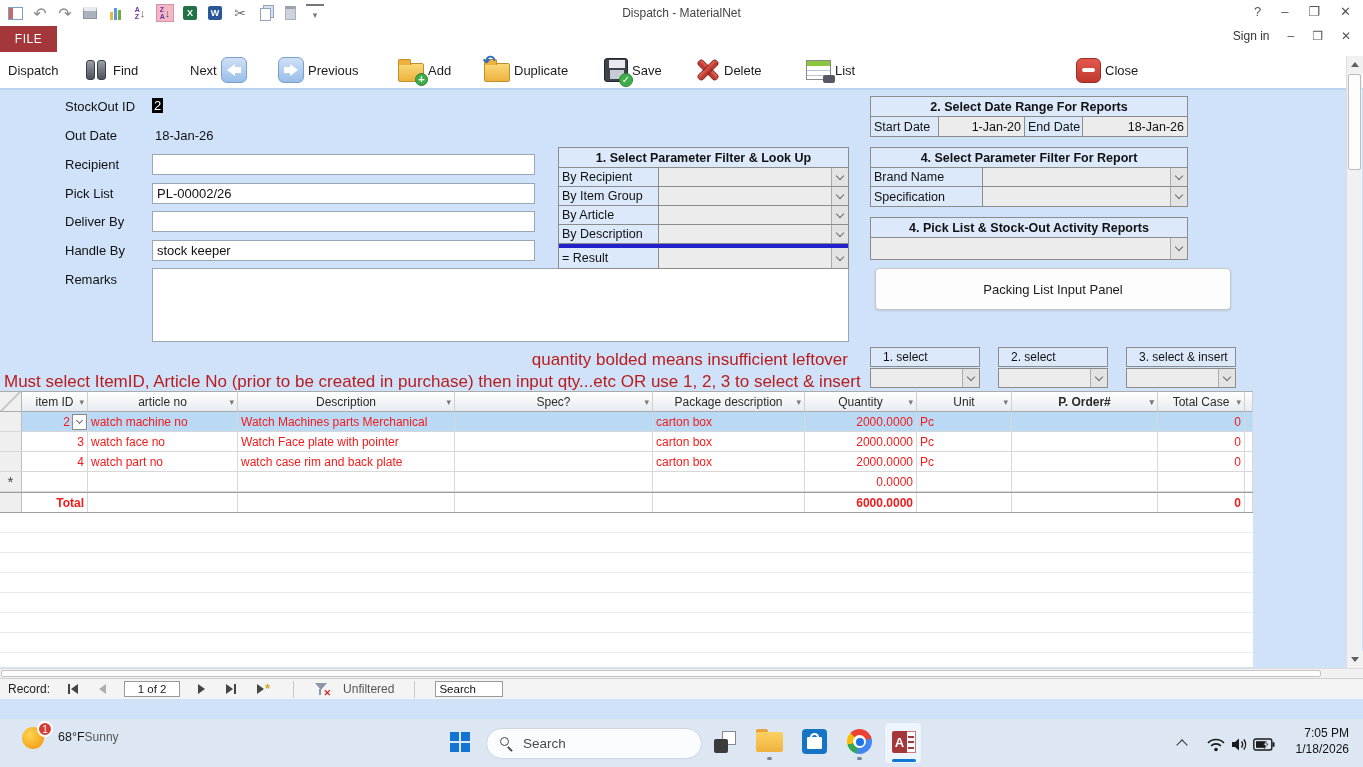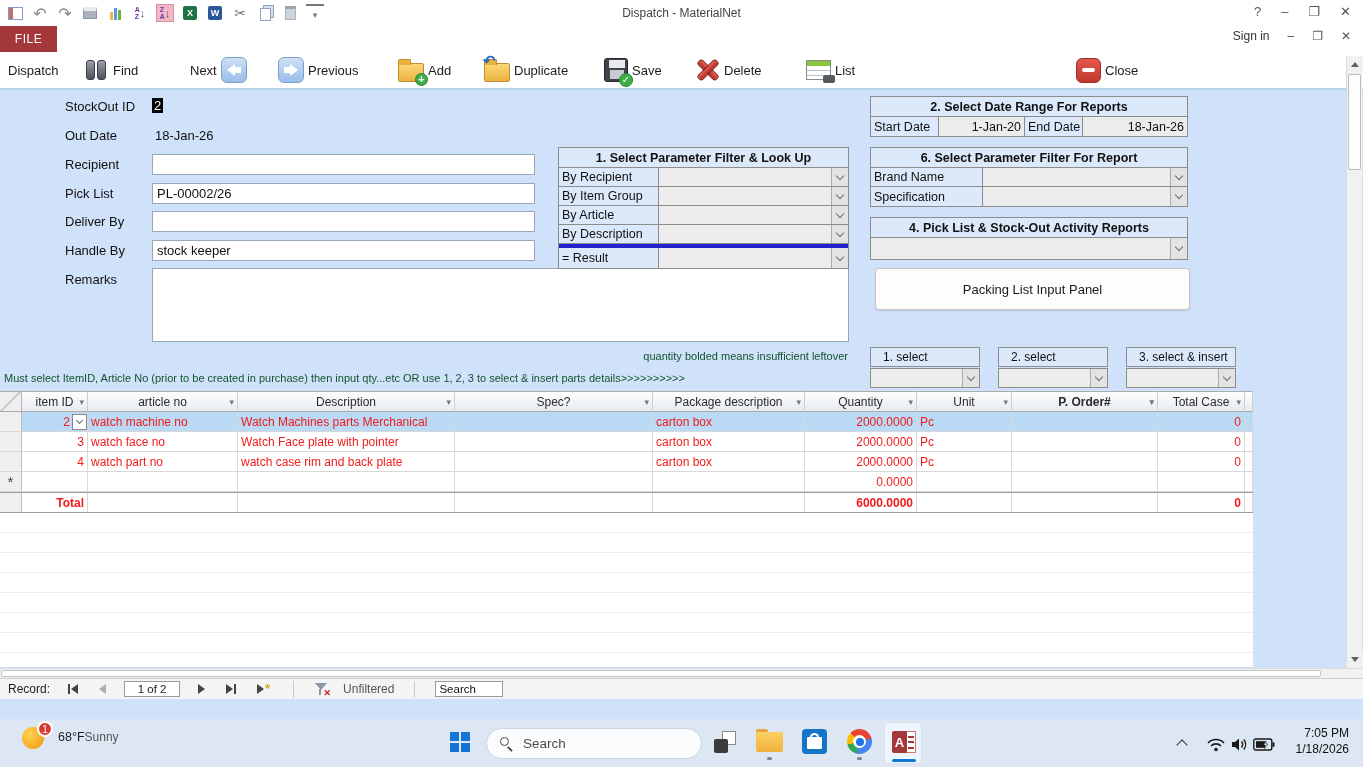--- a/index.html
+++ b/index.html
@@ -73,21 +73,21 @@
   .phead.left { justify-content:flex-start; padding-left:3px; font-weight:normal; font-size:12.5px; }
   .prow { display:flex; height:19px; border-bottom:1px solid #8c8c8c; }
   .prow:last-child { border-bottom:none; }
   .plabel { background:#dce9fb; font-size:12.5px; color:#111; display:flex; align-items:center; padding-left:3px; border-right:1px solid #8c8c8c; }
   .combo { flex:1; background:#ececec; display:flex; }
   .combo .fill { flex:1; }
   .combo .cbtn { width:17px; background:#e3e3e3; border-left:1px solid #ababab; display:flex; align-items:center; justify-content:center; }
   .chev { width:6px; height:6px; border-right:1.6px solid #6b6b6b; border-bottom:1.6px solid #6b6b6b; transform:rotate(45deg); margin-top:-3px; }
   .gray-val { background:#ececec; font-size:12.5px; color:#111; display:flex; align-items:center; justify-content:flex-end; padding-right:3px; }
   .bluebar { height:4px; background:#2222cc; }
-  .redtxt { color:#14532d; font-size:11px; }
+  .redtxt { color:#b91c1c; font-size:17px; }
   .selbox { background:#dce9fb; border:1px solid #8c8c8c; font-size:12px; color:#111; display:flex; align-items:center; padding-left:12px; }
   .bigbtn { background:#fdfdfd; border:1px solid #c6c6c6; border-radius:4px; display:flex; align-items:center; justify-content:center; font-size:13px; color:#1a1a1a; box-shadow:0 1px 2px rgba(0,0,0,.12); }
 
   
   .ghead { display:flex; height:21px; }
   .ghc { background:linear-gradient(#fefefe,#e7ebf1); border-top:1px solid #ababab; border-bottom:1px solid #ababab; border-right:1px solid #cfcfcf; display:flex; align-items:center; justify-content:center; position:relative; font-size:12px; color:#2b2b2b; }
   .ghc .fa { position:absolute; right:3px; color:#777; font-size:9px; }
   .gsel-h { background:linear-gradient(135deg,#f0f0f0 46%,#c4c4c4 48% 52%,#f0f0f0 54%); border-top:1px solid #ababab; border-bottom:1px solid #ababab; border-right:1px solid #b5b5b5; }
   .grow { display:flex; height:20px; background:#fff; }
   .grow.sel { background:#b9d9f5; }
@@ -393,21 +393,21 @@
     <div class="phead">2. Select Date Range For  Reports</div>
     <div class="prow">
       <div class="plabel" style="width:68px;">Start Date</div>
       <div class="gray-val" style="width:86px;border-right:1px solid #8c8c8c;">1-Jan-20</div>
       <div class="plabel" style="width:58px;">End Date</div>
       <div class="gray-val" style="flex:1;">18-Jan-26</div>
     </div>
   </div>
 
   <div class="abs panel" style="left:870px;top:147px;width:318px;">
-    <div class="phead">6. Select Parameter Filter For Report</div>
+    <div class="phead">4. Select Parameter Filter For Report</div>
     <div class="prow">
         <div class="plabel" style="width:112px;">Brand Name</div>
         <div class="combo">
           <span class="fill"></span>
           <span class="cbtn">
             <span class="chev"></span>
           </span>
         </div>
       </div>
     <div class="prow">
@@ -426,21 +426,21 @@
     <div class="prow" style="height:21px;">
         <div class="combo">
           <span class="fill"></span>
           <span class="cbtn">
             <span class="chev"></span>
           </span>
         </div>
       </div>
   </div>
 
-  <div class="abs bigbtn" style="left:875px;top:268px;width:315px;height:42px;">Packing List Input Panel</div>
+  <div class="abs bigbtn" style="left:875px;top:268px;width:356px;height:42px;">Packing List Input Panel</div>
 
   <div class="abs redtxt" style="left:500px;top:350px;width:348px;text-align:right;">quantity bolded means insufficient leftover</div>
   <div class="abs redtxt" style="left:4px;top:372px;width:860px;">Must select ItemID, Article No (prior to be created in purchase) then input qty...etc  OR use 1, 2, 3  to select &amp; insert parts details&gt;&gt;&gt;&gt;&gt;&gt;&gt;&gt;&gt;&gt;</div>
 
   <div class="abs selbox" style="left:870px;top:347px;width:110px;height:20px;">1. select</div>
   <div class="abs combo" style="left:870px;top:368px;width:110px;height:20px;border:1px solid #8c8c8c;">
       <span class="fill"></span>
       <span class="cbtn">
         <span class="chev"></span>
       </span>

